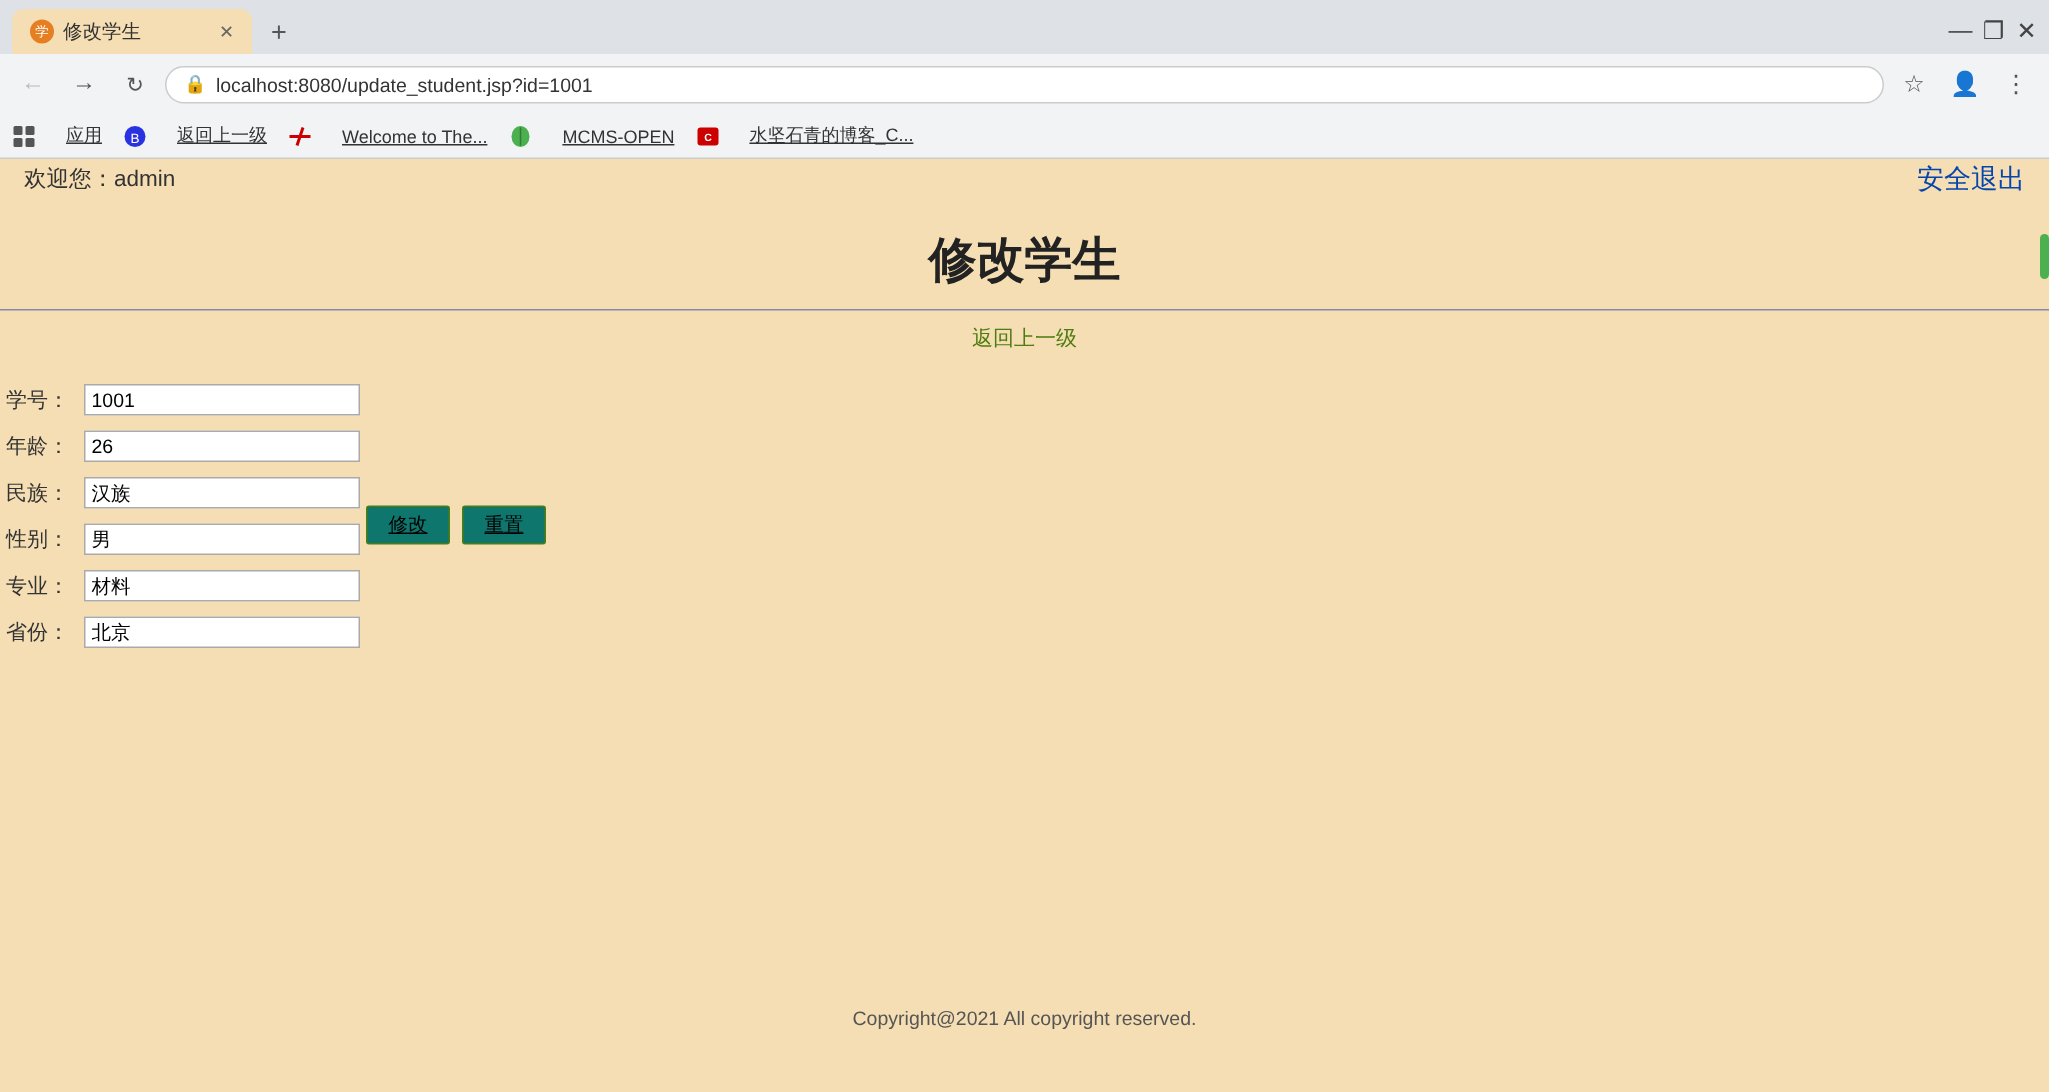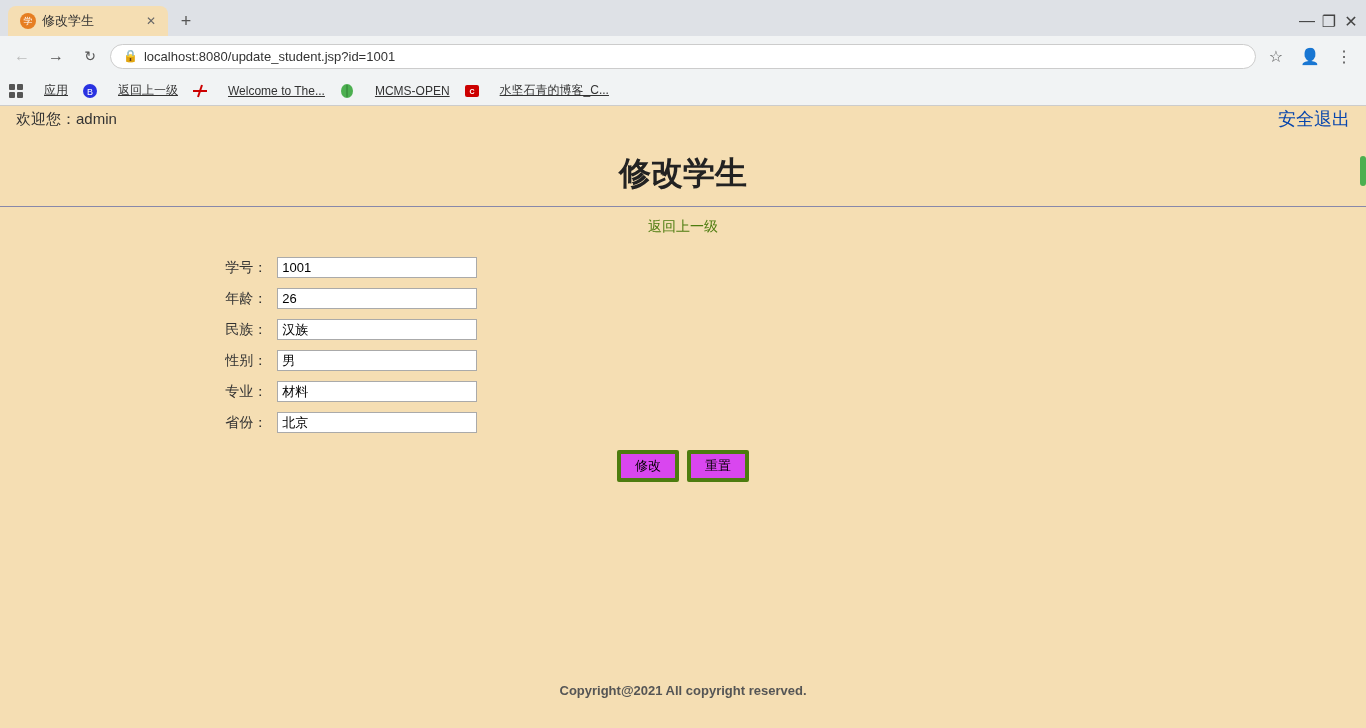--- a/index.html
+++ b/index.html
@@ -232,74 +232,74 @@
 
     .back-link {
       color: #4d7c0f;
       text-decoration: none;
       font-size: 14px;
       cursor: pointer;
     }
 
     .form-section {
       display: flex;
-      flex-direction: column;
+      align-items: center;
     }
 
     .form-table {
       border-collapse: collapse;
     }
 
     .form-table tr td {
       padding: 5px 4px;
       font-size: 14px;
       color: #333;
     }
 
     .form-table tr td:first-child {
       text-align: right;
       padding-right: 6px;
       white-space: nowrap;
     }
 
     .form-input {
-      width: 200px;
+      width: 184px;
       border: 1px solid #aaa;
       padding: 2px 4px;
       font-size: 13px;
       font-family: "Microsoft YaHei", sans-serif;
       background: #fff;
     }
 
     .form-buttons {
       display: flex;
       justify-content: center;
       gap: 8px;
       margin-top: 12px;
     }
 
     .btn {
       padding: 3px 14px;
       font-size: 13px;
       font-family: "Microsoft YaHei", sans-serif;
-      background: #d946ef;
-      border: 4px solid #4d7c0f;
+      background: #0f766e;
+      border: 1px solid #4d7c0f;
       cursor: pointer;
       border-radius: 2px;
+      text-decoration: underline;
     }
 
     .footer {
       text-align: center;
       padding: 20px 0;
       font-size: 13px;
       color: #555;
       position: absolute;
-      bottom: 10px;
+      bottom: 22px;
       width: 100%;
-      font-weight: bold;
     }
 
     
     .scrollbar-indicator {
       position: absolute;
       right: 0;
       top: 50px;
       width: 6px;
       height: 30px;
       background: #4caf50;

